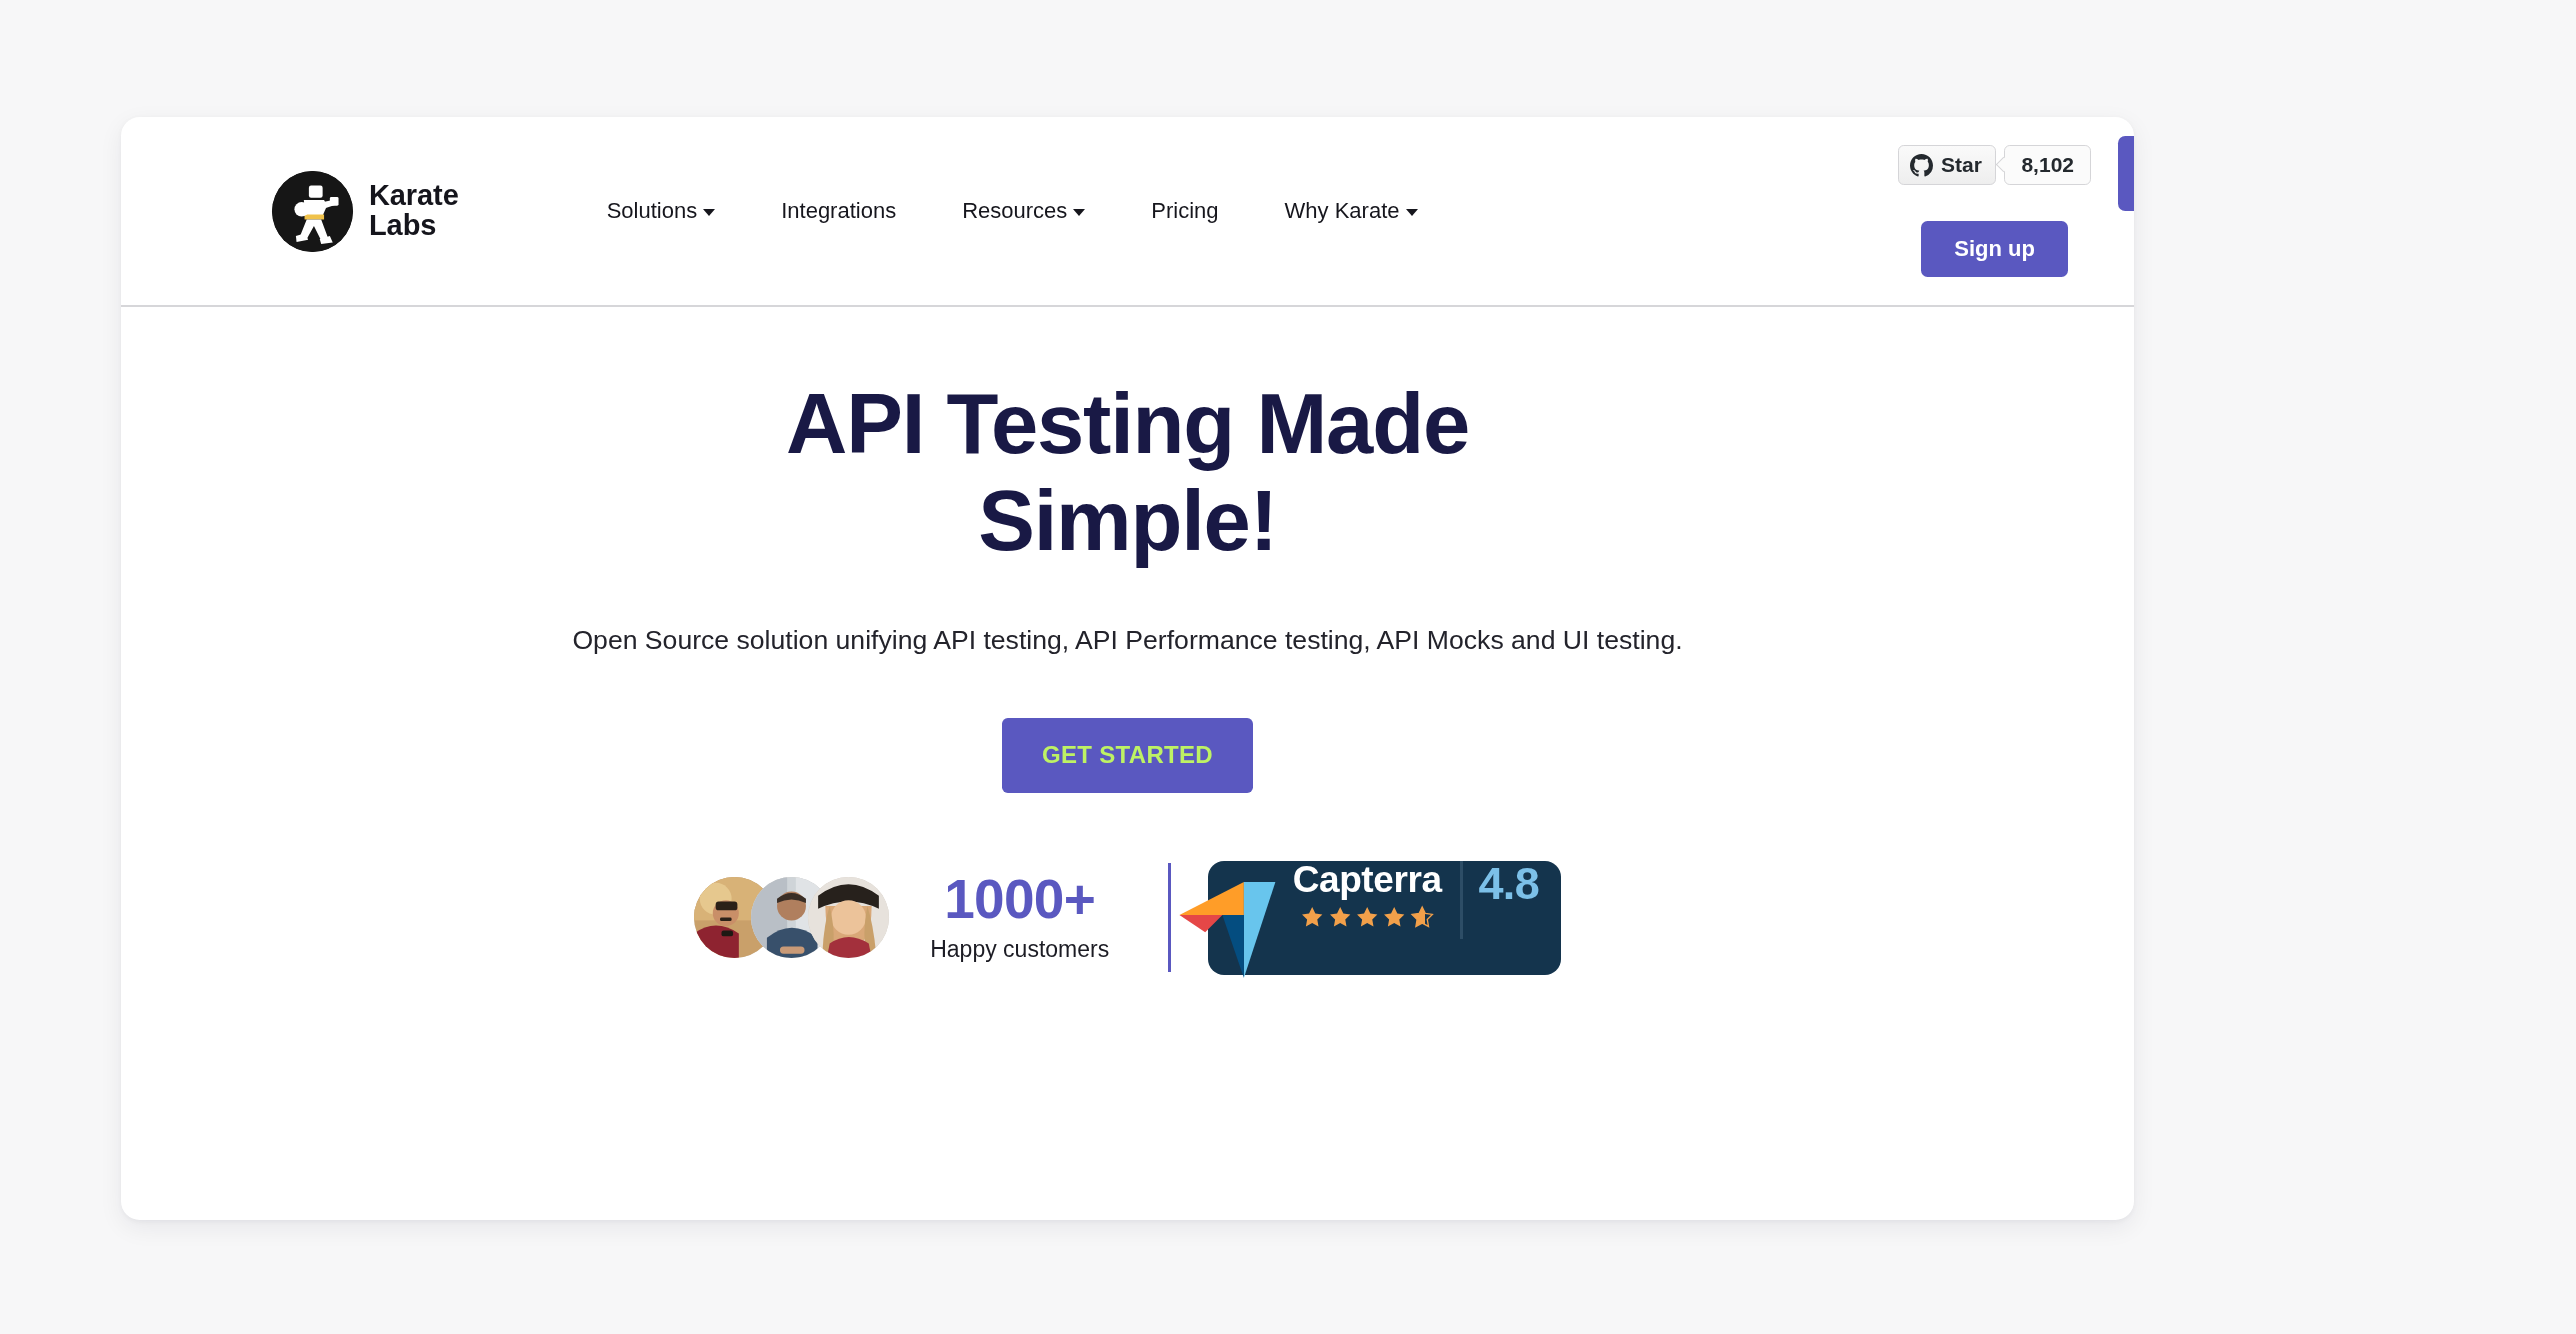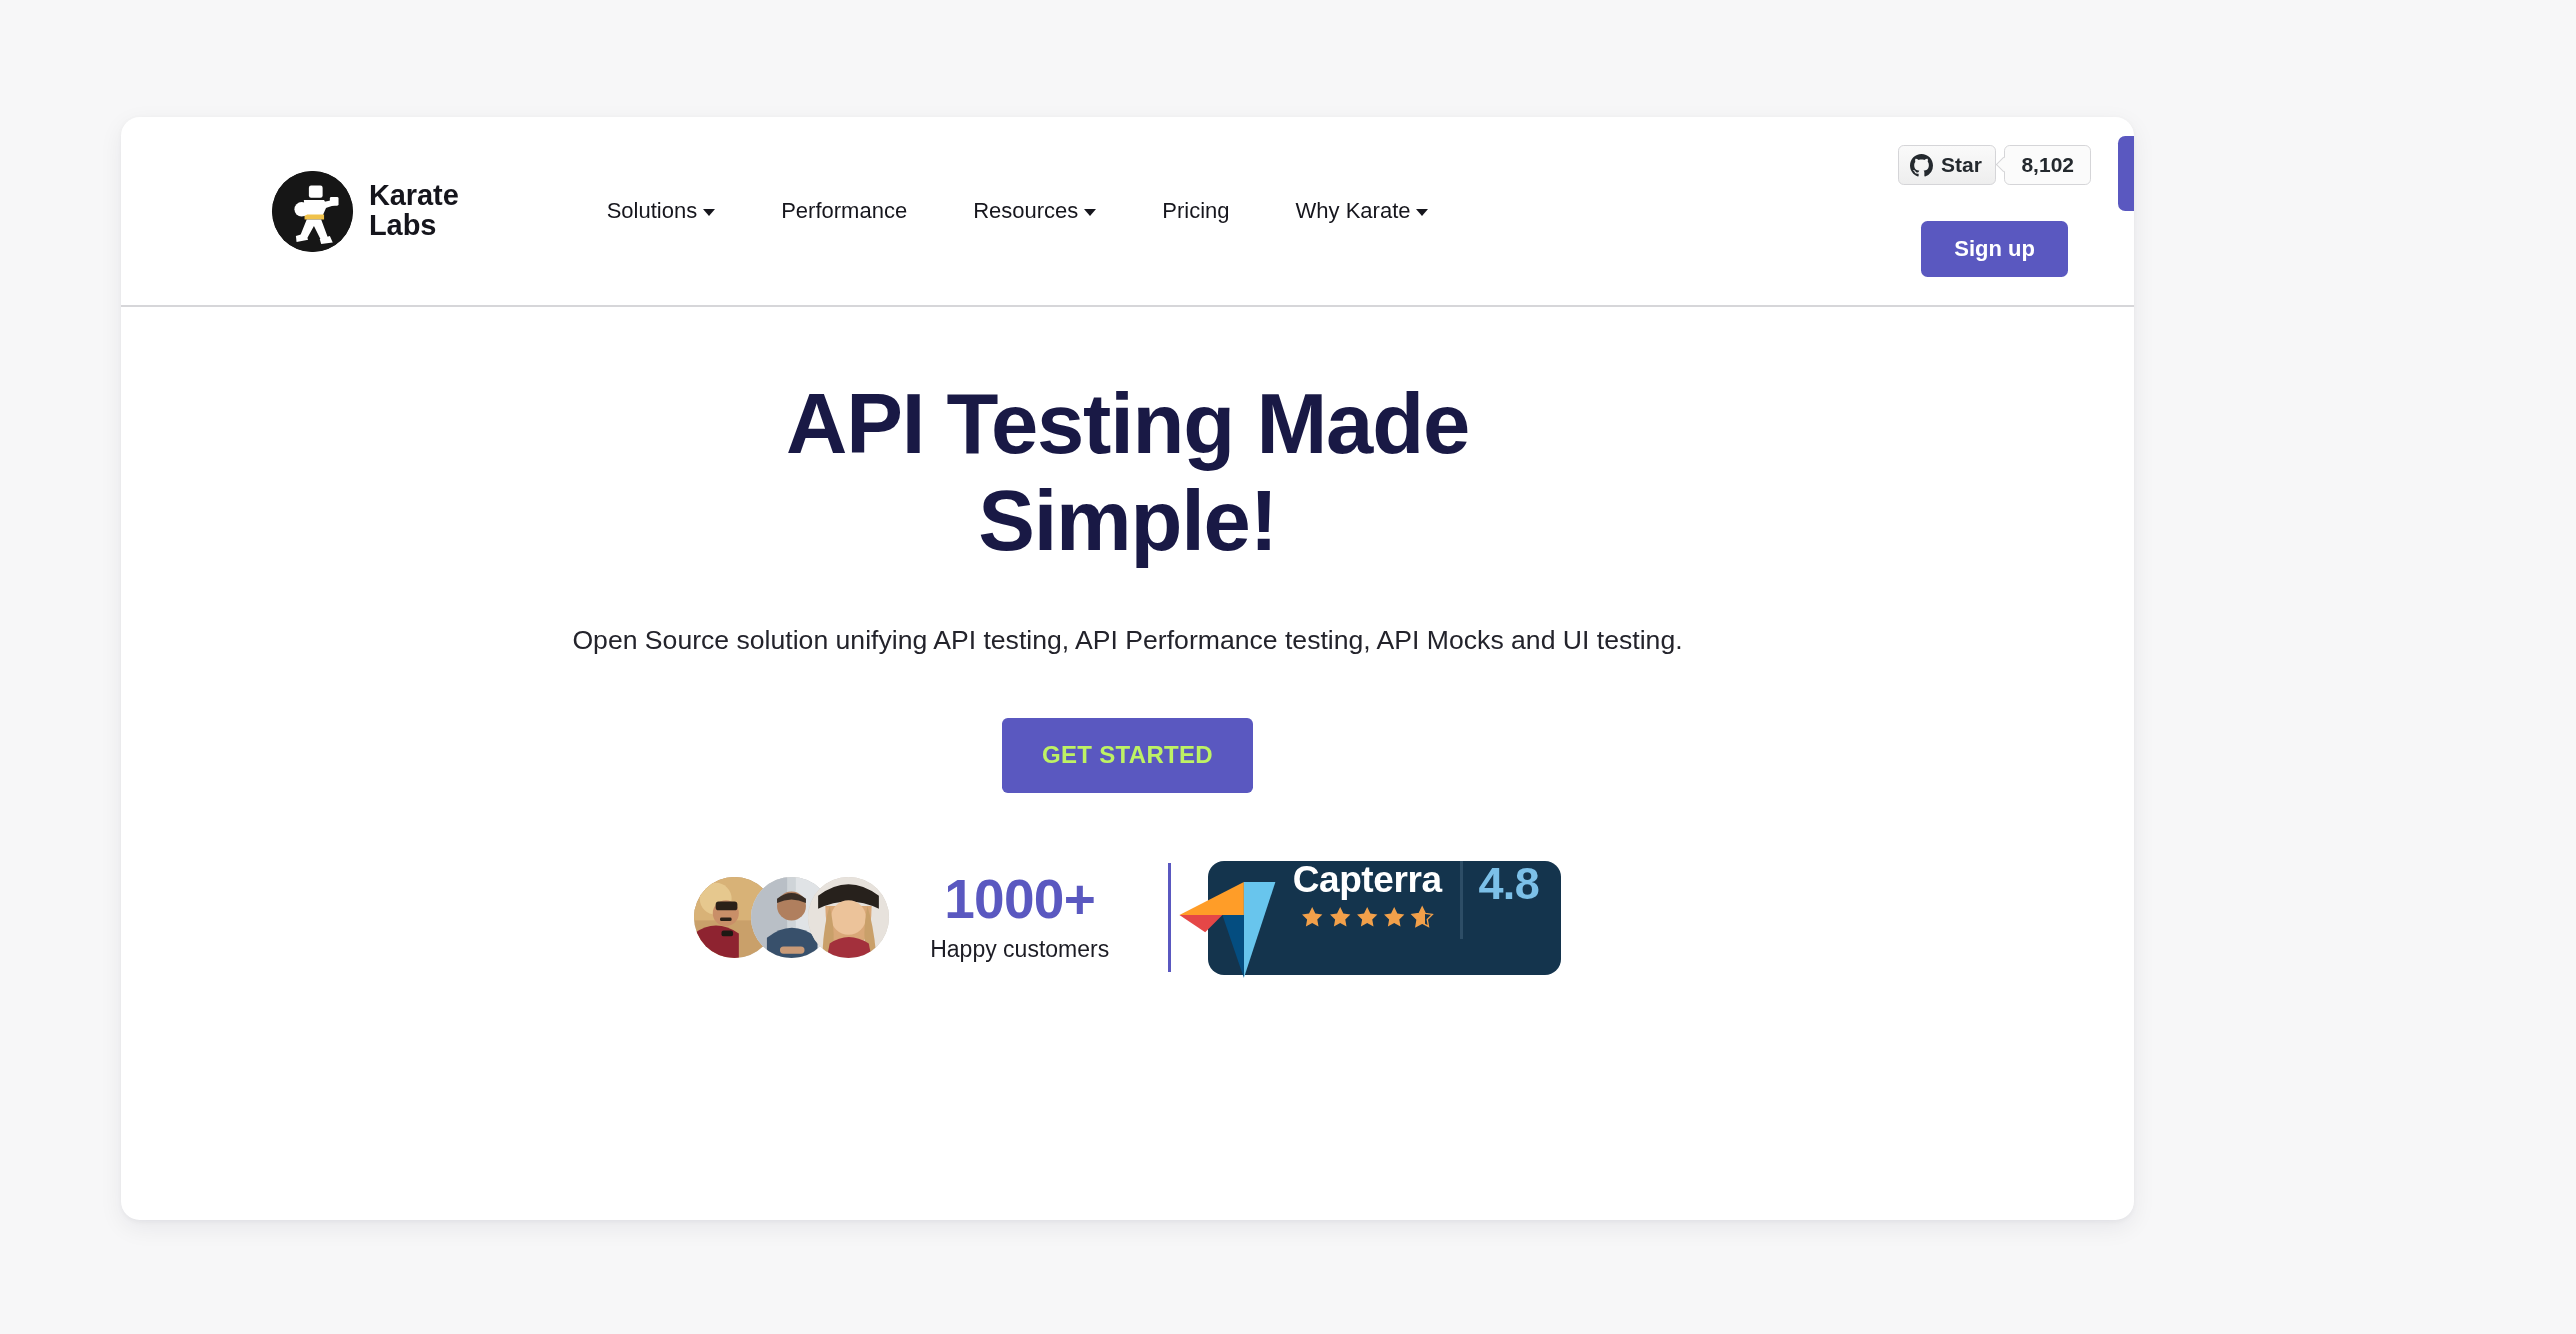--- a/index.html
+++ b/index.html
@@ -350,21 +350,21 @@
           <div>Labs</div>
         </div>
       </div>
 
       <nav class="main-nav">
         <div class="nav-item">
           <span>Solutions</span>
           <i class="chev"></i>
         </div>
         <div class="nav-item">
-          <span>Performance</span>
+          <span>Integrations</span>
         </div>
         <div class="nav-item">
           <span>Resources</span>
           <i class="chev"></i>
         </div>
         <div class="nav-item">
           <span>Pricing</span>
         </div>
         <div class="nav-item">
           <span>Why Karate</span>

